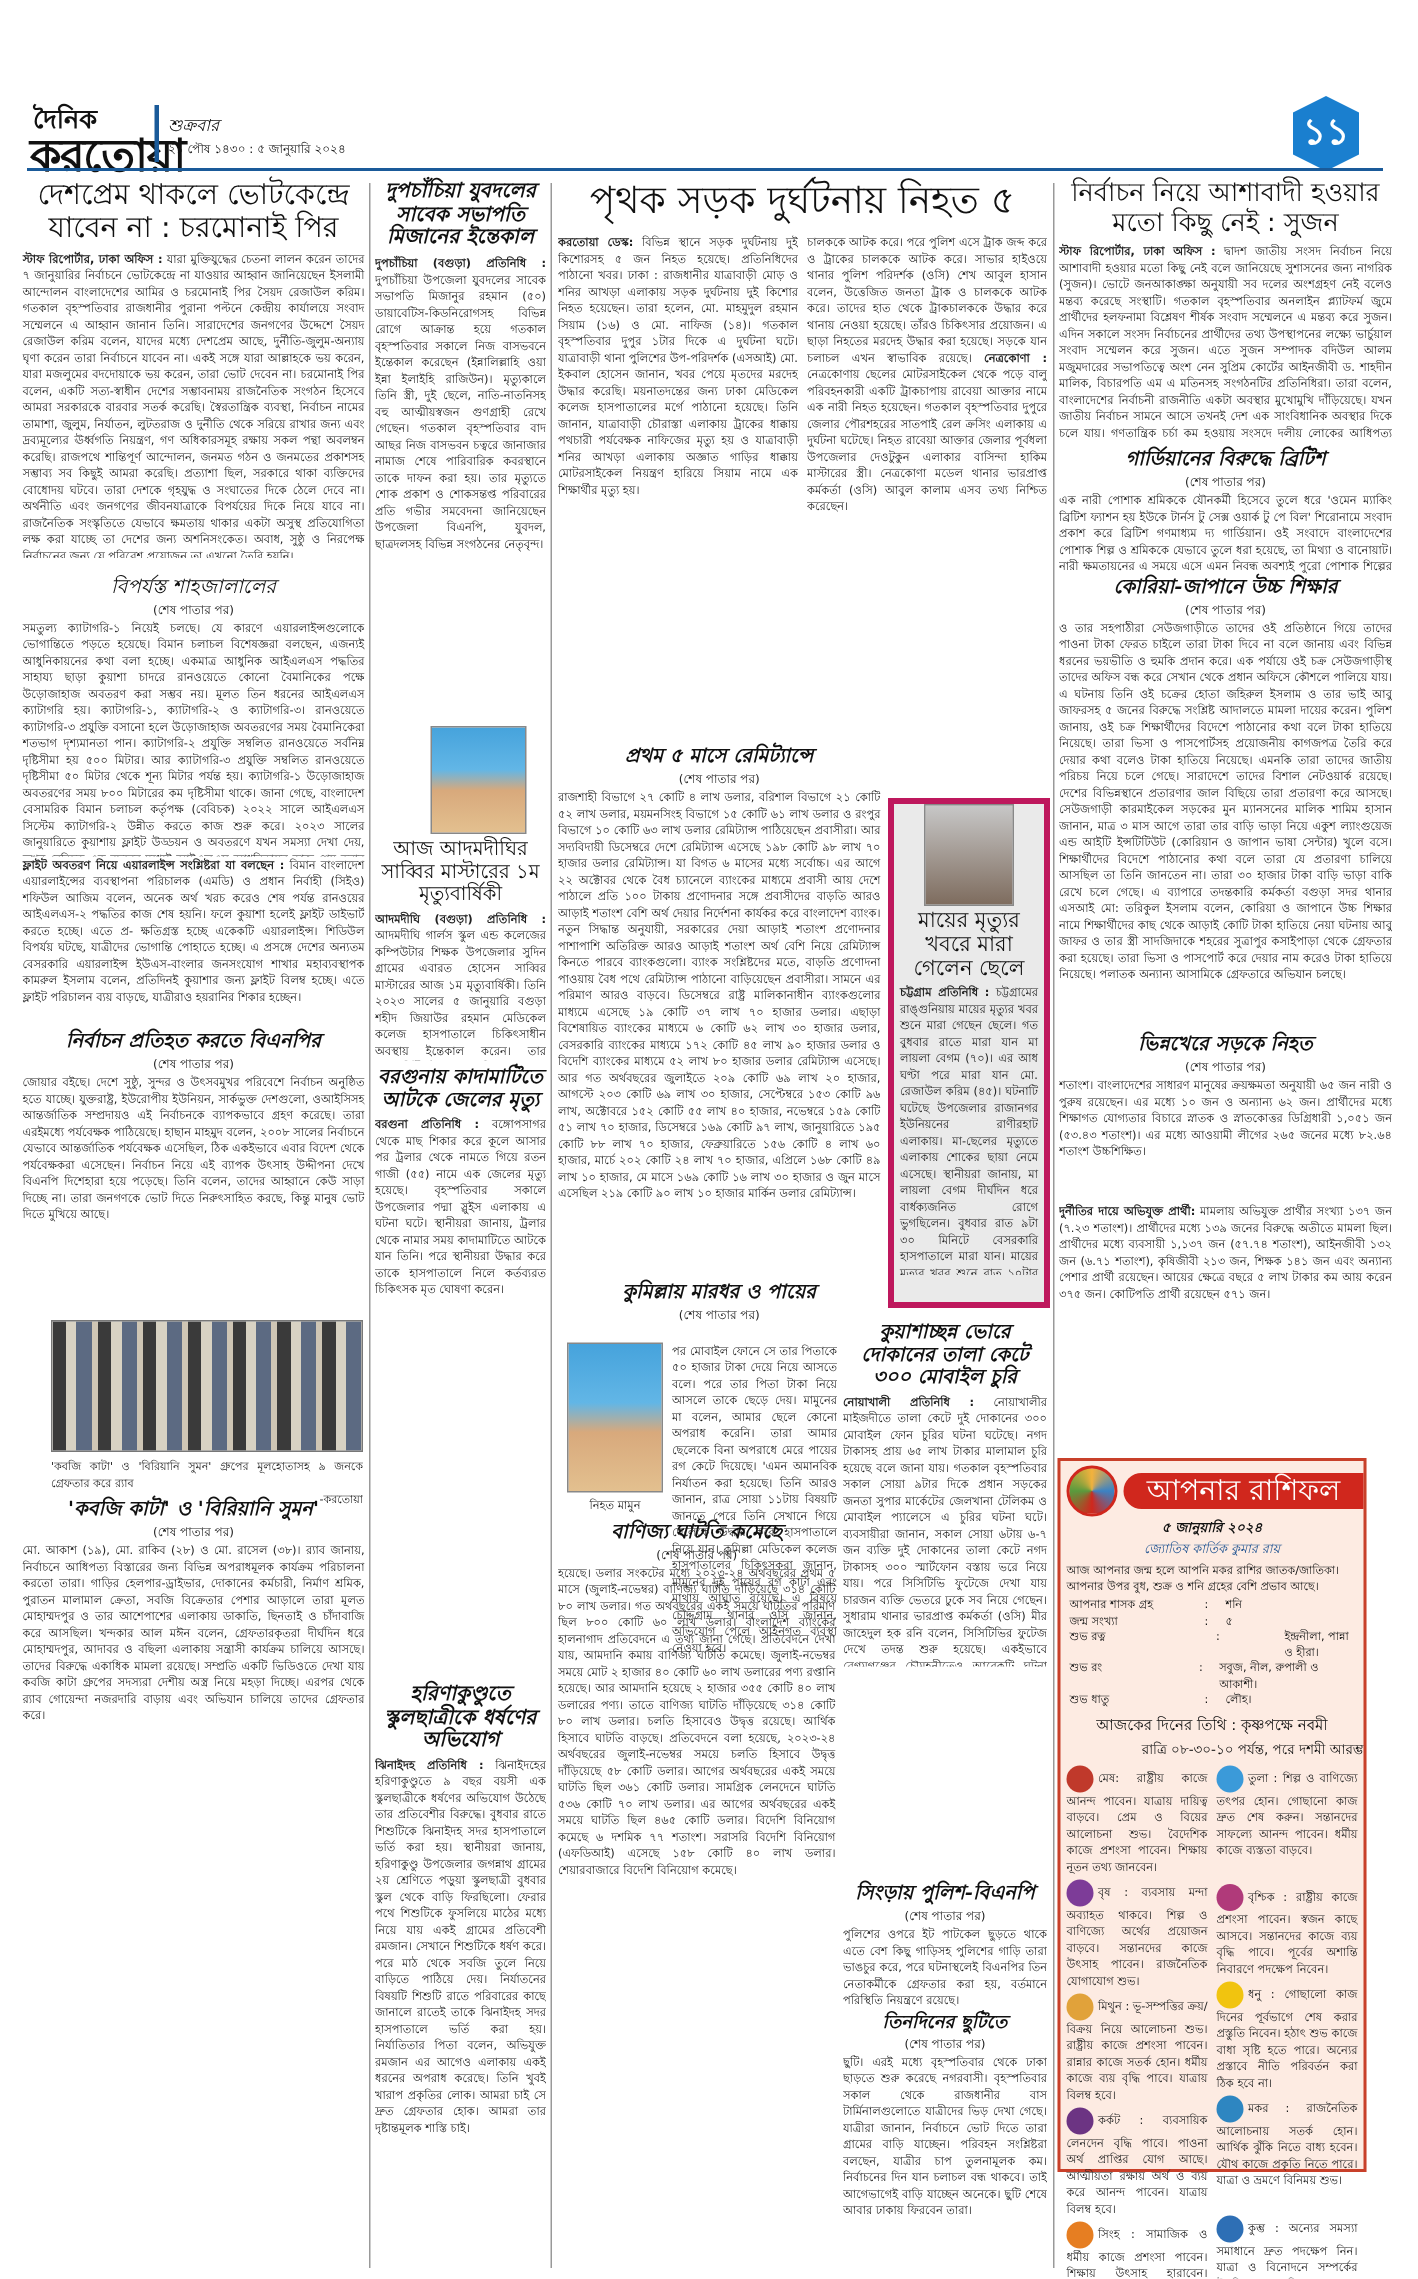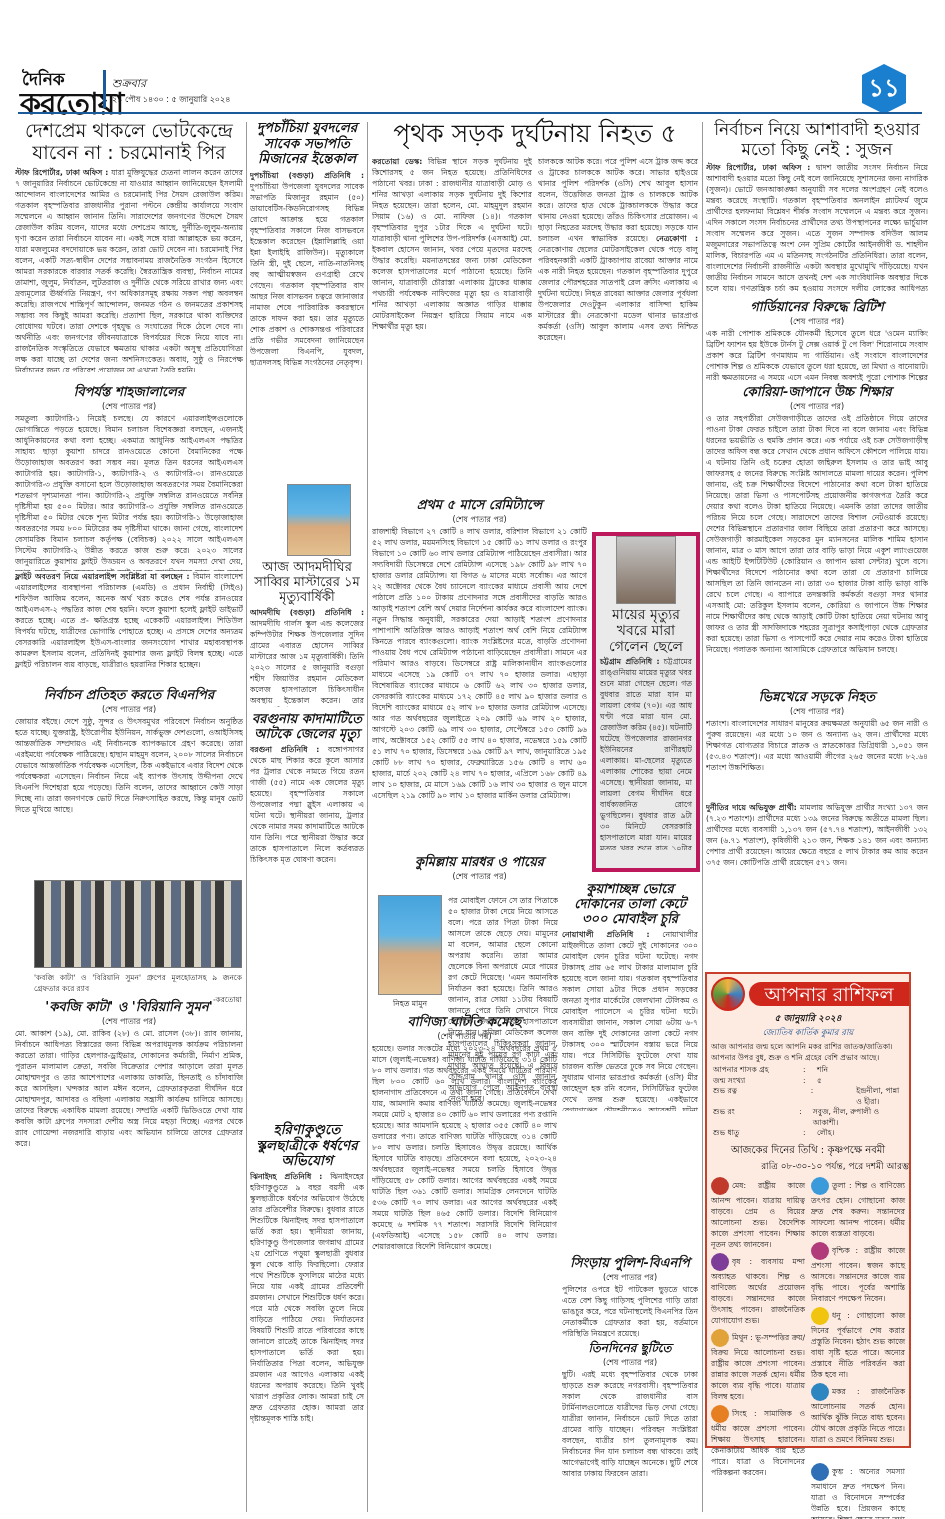--- a/index.html
+++ b/index.html
@@ -42,21 +42,21 @@
 <div class="colrule" style="left:246px;top:122px;height:1390px"></div>
 <div class="colrule" style="left:367px;top:122px;height:1390px"></div>
 <div class="colrule" style="left:702px;top:122px;height:1390px"></div>
 
 <div class="abs" style="left:15px;top:120px;width:228px">
   <div class="head" style="font-size:19px">দেশপ্রেম থাকলে ভোটকেন্দ্রে যাবেন না : চরমোনাই পির</div>
   <div class="body" style="height:205px;margin-top:3px"><b>স্টাফ রিপোর্টার, ঢাকা অফিস :</b> <span>যারা মুক্তিযুদ্ধের চেতনা লালন করেন তাদের ৭ জানুয়ারির নির্বাচনে ভোটকেন্দ্রে না যাওয়ার আহ্বান জানিয়েছেন ইসলামী আন্দোলন বাংলাদেশের আমির ও চরমোনাই পির সৈয়দ রেজাউল করিম। গতকাল বৃহস্পতিবার রাজধানীর পুরানা পল্টনে কেন্দ্রীয় কার্যালয়ে সংবাদ সম্মেলনে এ আহ্বান জানান তিনি। সারাদেশের জনগণের উদ্দেশে সৈয়দ রেজাউল করিম বলেন, যাদের মধ্যে দেশপ্রেম আছে, দুর্নীতি-জুলুম-অন্যায় ঘৃণা করেন তারা নির্বাচনে যাবেন না। একই সঙ্গে যারা আল্লাহকে ভয় করেন, যারা মজলুমের বদদোয়াকে ভয় করেন, তারা ভোট দেবেন না। চরমোনাই পির বলেন, একটি সত্য-স্বাধীন দেশের সম্ভাবনাময় রাজনৈতিক সংগঠন হিসেবে আমরা সরকারকে বারবার সতর্ক করেছি। স্বৈরতান্ত্রিক ব্যবস্থা, নির্বাচন নামের তামাশা, জুলুম, নির্যাতন, লুটতরাজ ও দুর্নীতি থেকে সরিয়ে রাখার জন্য এবং দ্রব্যমূল্যের ঊর্ধ্বগতি নিয়ন্ত্রণ, গণ অধিকারসমূহ রক্ষায় সকল পন্থা অবলম্বন করেছি। রাজপথে শান্তিপূর্ণ আন্দোলন, জনমত গঠন ও জনমতের প্রকাশসহ সম্ভাব্য সব কিছুই আমরা করেছি। প্রত্যাশা ছিল, সরকারে থাকা ব্যক্তিদের বোধোদয় ঘটবে। তারা দেশকে গৃহযুদ্ধ ও সংঘাতের দিকে ঠেলে দেবে না। অর্থনীতি এবং জনগণের জীবনযাত্রাকে বিপর্যয়ের দিকে নিয়ে যাবে না। রাজনৈতিক সংস্কৃতিতে যেভাবে ক্ষমতায় থাকার একটা অসুস্থ প্রতিযোগিতা লক্ষ করা যাচ্ছে তা দেশের জন্য অশনিসংকেত। অবাধ, সুষ্ঠু ও নিরপেক্ষ নির্বাচনের জন্য যে পরিবেশ প্রয়োজন তা এখনো তৈরি হয়নি।</span></div>
 </div>
 
 <div class="abs" style="left:15px;top:385px;width:228px">
-  <div class="head italic" style="font-size:13px;font-weight:bold">বিপর্যস্ত শাহজালালের</div>
+  <div class="head italic" style="font-size:13px;font-weight:normal">বিপর্যস্ত শাহজালালের</div>
   <div class="cont">(শেষ পাতার পর)</div>
   <div class="body" style="height:158px">সমতুল্য ক্যাটাগরি-১ নিয়েই চলছে। যে কারণে এয়ারলাইন্সগুলোকে ভোগান্তিতে পড়তে হয়েছে। বিমান চলাচল বিশেষজ্ঞরা বলছেন, এজন্যই আধুনিকায়নের কথা বলা হচ্ছে। একমাত্র আধুনিক আইএলএস পদ্ধতির সাহায্য ছাড়া কুয়াশা চাদরে রানওয়েতে কোনো বৈমানিকের পক্ষে উড়োজাহাজ অবতরণ করা সম্ভব নয়। মূলত তিন ধরনের আইএলএস ক্যাটাগরি হয়। ক্যাটাগরি-১, ক্যাটাগরি-২ ও ক্যাটাগরি-৩। রানওয়েতে ক্যাটাগরি-৩ প্রযুক্তি বসানো হলে উড়োজাহাজ অবতরণের সময় বৈমানিকেরা শতভাগ দৃশ্যমানতা পান। ক্যাটাগরি-২ প্রযুক্তি সম্বলিত রানওয়েতে সর্বনিম্ন দৃষ্টিসীমা হয় ৫০০ মিটার। আর ক্যাটাগরি-৩ প্রযুক্তি সম্বলিত রানওয়েতে দৃষ্টিসীমা ৫০ মিটার থেকে শূন্য মিটার পর্যন্ত হয়। ক্যাটাগরি-১ উড়োজাহাজ অবতরণের সময় ৮০০ মিটারের কম দৃষ্টিসীমা থাকে। জানা গেছে, বাংলাদেশ বেসামরিক বিমান চলাচল কর্তৃপক্ষ (বেবিচক) ২০২২ সালে আইএলএস সিস্টেম ক্যাটাগরি-২ উন্নীত করতে কাজ শুরু করে। ২০২৩ সালের জানুয়ারিতে কুয়াশায় ফ্লাইট উড্ডয়ন ও অবতরণে যখন সমস্যা দেখা দেয়, তখন বেবিচক এক বছরের মধ্যেই আইএলএস আধুনিকায়ন কাজ শেষ করার কথা জানিয়েছিল।</div>
   <div class="body" style="height:120px"><b>ফ্লাইট অবতরণ নিয়ে এয়ারলাইন্স সংশ্লিষ্টরা যা বলছেন :</b> <span>বিমান বাংলাদেশ এয়ারলাইন্সের ব্যবস্থাপনা পরিচালক (এমডি) ও প্রধান নির্বাহী (সিইও) শফিউল আজিম বলেন, অনেক অর্থ খরচ করেও শেষ পর্যন্ত রানওয়ের আইএলএস-২ পদ্ধতির কাজ শেষ হয়নি। ফলে কুয়াশা হলেই ফ্লাইট ডাইভার্ট করতে হচ্ছে। এতে প্র- ক্ষতিগ্রস্ত হচ্ছে একেকটি এয়ারলাইন্স। শিডিউল বিপর্যয় ঘটছে, যাত্রীদের ভোগান্তি পোহাতে হচ্ছে। এ প্রসঙ্গে দেশের অন্যতম বেসরকারি এয়ারলাইন্স ইউএস-বাংলার জনসংযোগ শাখার মহাব্যবস্থাপক কামরুল ইসলাম বলেন, প্রতিদিনই কুয়াশার জন্য ফ্লাইট বিলম্ব হচ্ছে। এতে ফ্লাইট পরিচালন ব্যয় বাড়ছে, যাত্রীরাও হয়রানির শিকার হচ্ছেন।</span></div>
 </div>
 
 <div class="abs" style="left:15px;top:688px;width:228px">
   <div class="head italic" style="font-size:13px;font-weight:bold">নির্বাচন প্রতিহত করতে বিএনপির</div>
   <div class="cont">(শেষ পাতার পর)</div>
   <div class="body" style="height:178px">জোয়ার বইছে। দেশে সুষ্ঠু, সুন্দর ও উৎসবমুখর পরিবেশে নির্বাচন অনুষ্ঠিত হতে যাচ্ছে। যুক্তরাষ্ট্র, ইউরোপীয় ইউনিয়ন, সার্কভুক্ত দেশগুলো, ওআইসিসহ আন্তর্জাতিক সম্প্রদায়ও এই নির্বাচনকে ব্যাপকভাবে গ্রহণ করেছে। তারা এরইমধ্যে পর্যবেক্ষক পাঠিয়েছে। হাছান মাহমুদ বলেন, ২০০৮ সালের নির্বাচনে যেভাবে আন্তর্জাতিক পর্যবেক্ষক এসেছিল, ঠিক একইভাবে এবার বিদেশ থেকে পর্যবেক্ষকরা এসেছেন। নির্বাচন নিয়ে এই ব্যাপক উৎসাহ উদ্দীপনা দেখে বিএনপি দিশেহারা হয়ে পড়েছে। তিনি বলেন, তাদের আহ্বানে কেউ সাড়া দিচ্ছে না। তারা জনগণকে ভোট দিতে নিরুৎসাহিত করছে, কিন্তু মানুষ ভোট দিতে মুখিয়ে আছে।</div>
 </div>
@@ -193,24 +193,25 @@
         <span>লৌহ।</span>
       </div>
     </div>
   <div style="text-align:center;font-size:10px;margin-top:3px">আজকের দিনের তিথি : কৃষ্ণপক্ষে নবমী</div>
   <div style="text-align:right;font-size:9px">রাত্রি ০৮-৩০-১০ পর্যন্ত, পরে দশমী আরম্ভ</div>
   <div style="display:flex;gap:6px;padding:3px 4px">
     <div id="signs-left" style="flex:1">
         <div class="sign" style="margin-bottom: 3px;"><span class="sign-icon" style="background: rgb(192, 57, 43); margin-right: 3px;"></span><span>মেষ: রাষ্ট্রীয় কাজে আনন্দ পাবেন। যাত্রায় দায়িত্ব বাড়বে। প্রেম ও বিয়ের আলোচনা শুভ। বৈদেশিক কাজে প্রশংসা পাবেন। শিক্ষায় নূতন তথ্য জানবেন।</span></div>
         <div class="sign" style="margin-bottom: 3px;"><span class="sign-icon" style="background: rgb(125, 60, 152); margin-right: 3px;"></span><span>বৃষ : ব্যবসায় মন্দা অব্যাহত থাকবে। শিল্প ও বাণিজ্যে অর্থের প্রয়োজন বাড়বে। সন্তানদের কাজে উৎসাহ পাবেন। রাজনৈতিক যোগাযোগ শুভ।</span></div>
         <div class="sign" style="margin-bottom: 3px;"><span class="sign-icon" style="background: rgb(225, 162, 58); margin-right: 3px;"></span><span>মিথুন : ভূ-সম্পত্তির ক্রয়/বিক্রয় নিয়ে আলোচনা শুভ। রাষ্ট্রীয় কাজে প্রশংসা পাবেন। রান্নার কাজে সতর্ক হোন। ধর্মীয় কাজে ব্যয় বৃদ্ধি পাবে। যাত্রায় বিলম্ব হবে।</span></div>
+        <div class="sign" style="margin-bottom: 3px;"><span class="sign-icon" style="background: rgb(108, 52, 131); margin-right: 3px;"></span><span>কর্কট : ব্যবসায়িক লেনদেন বৃদ্ধি পাবে। পাওনা অর্থ প্রাপ্তির যোগ আছে। আত্মীয়তা রক্ষায় অর্থ ও ব্যয় করে আনন্দ পাবেন। যাত্রায় বিলম্ব হবে।</span></div>
         <div class="sign" style="margin-bottom: 3px;"><span class="sign-icon" style="background: rgb(230, 126, 34); margin-right: 3px;"></span><span>সিংহ : সামাজিক ও ধর্মীয় কাজে প্রশংসা পাবেন। শিক্ষায় উৎসাহ হারাবেন। কেনাকাটায় অধিক ব্যয় হতে পারে। যাত্রা ও বিনোদনের পরিকল্পনা করবেন।</span></div>
       </div>
     <div id="signs-right" style="flex:1">
-        <div class="sign" style="margin-bottom: 3px;"><span class="sign-icon" style="background: rgb(59, 154, 217); margin-right: 3px;"></span><span>তুলা : শিল্প ও বাণিজ্যে তৎপর হোন। গোছানো কাজ দ্রুত শেষ করুন। সন্তানদের সাফল্যে আনন্দ পাবেন। ধর্মীয় কাজে ব্যস্ততা বাড়বে।</span></div>
+        <div class="sign" style="margin-bottom: 17px;"><span class="sign-icon" style="background: rgb(59, 154, 217); margin-right: 3px;"></span><span>তুলা : শিল্প ও বাণিজ্যে তৎপর হোন। গোছানো কাজ দ্রুত শেষ করুন। সন্তানদের সাফল্যে আনন্দ পাবেন। ধর্মীয় কাজে ব্যস্ততা বাড়বে।</span></div>
         <div class="sign" style="margin-bottom: 3px;"><span class="sign-icon" style="background: rgb(176, 58, 122); margin-right: 3px;"></span><span>বৃশ্চিক : রাষ্ট্রীয় কাজে প্রশংসা পাবেন। স্বজন কাছে আসবে। সন্তানদের কাজে ব্যয় বৃদ্ধি পাবে। পূর্বের অশান্তি নিবারণে পদক্ষেপ নিবেন।</span></div>
         <div class="sign" style="margin-bottom: 3px;"><span class="sign-icon" style="background: rgb(241, 196, 15); margin-right: 3px;"></span><span>ধনু : গোছালো কাজ দিনের পূর্বভাগে শেষ করার প্রস্তুতি নিবেন। হঠাৎ শুভ কাজে বাধা সৃষ্টি হতে পারে। অন্যের প্রস্তাবে নীতি পরিবর্তন করা ঠিক হবে না।</span></div>
         <div class="sign" style="margin-bottom: 18px;"><span class="sign-icon" style="background: rgb(46, 134, 193); margin-right: 3px;"></span><span>মকর : রাজনৈতিক আলোচনায় সতর্ক হোন। আর্থিক ঝুঁকি নিতে বাধ্য হবেন। যৌথ কাজে প্রকৃতি নিতে পারে। যাত্রা ও ভ্রমণে বিনিময় শুভ।</span></div>
         <div class="sign" style="margin-bottom: 3px;"><span class="sign-icon" style="background: rgb(46, 111, 181); margin-right: 3px;"></span><span>কুম্ভ : অন্যের সমস্যা সমাধানে দ্রুত পদক্ষেপ নিন। যাত্রা ও বিনোদনে সম্পর্কের উন্নতি হবে। প্রিয়জন কাছে আসবে। শিক্ষা ক্ষেত্রে নতুন তথ্য জানবেন। প্রেমে অশান্ত।</span></div>
         <div class="sign" style="margin-bottom: 3px;"><span class="sign-icon" style="background: rgb(230, 126, 34); margin-right: 3px;"></span><span>মীন : পরিকল্পিত পরিকল্পনা হাতছাড়া হতে পারে। শিক্ষায় মানসিক চাপ বাড়বে। প্রিয়জন কাছে আসবে। যাত্রায় সতর্ক হোন। ব্যবসায় নতুন পরিকল্পনার যোগ আছে।</span></div>
       </div>
   </div>
 </div>
 
 </body></html>

